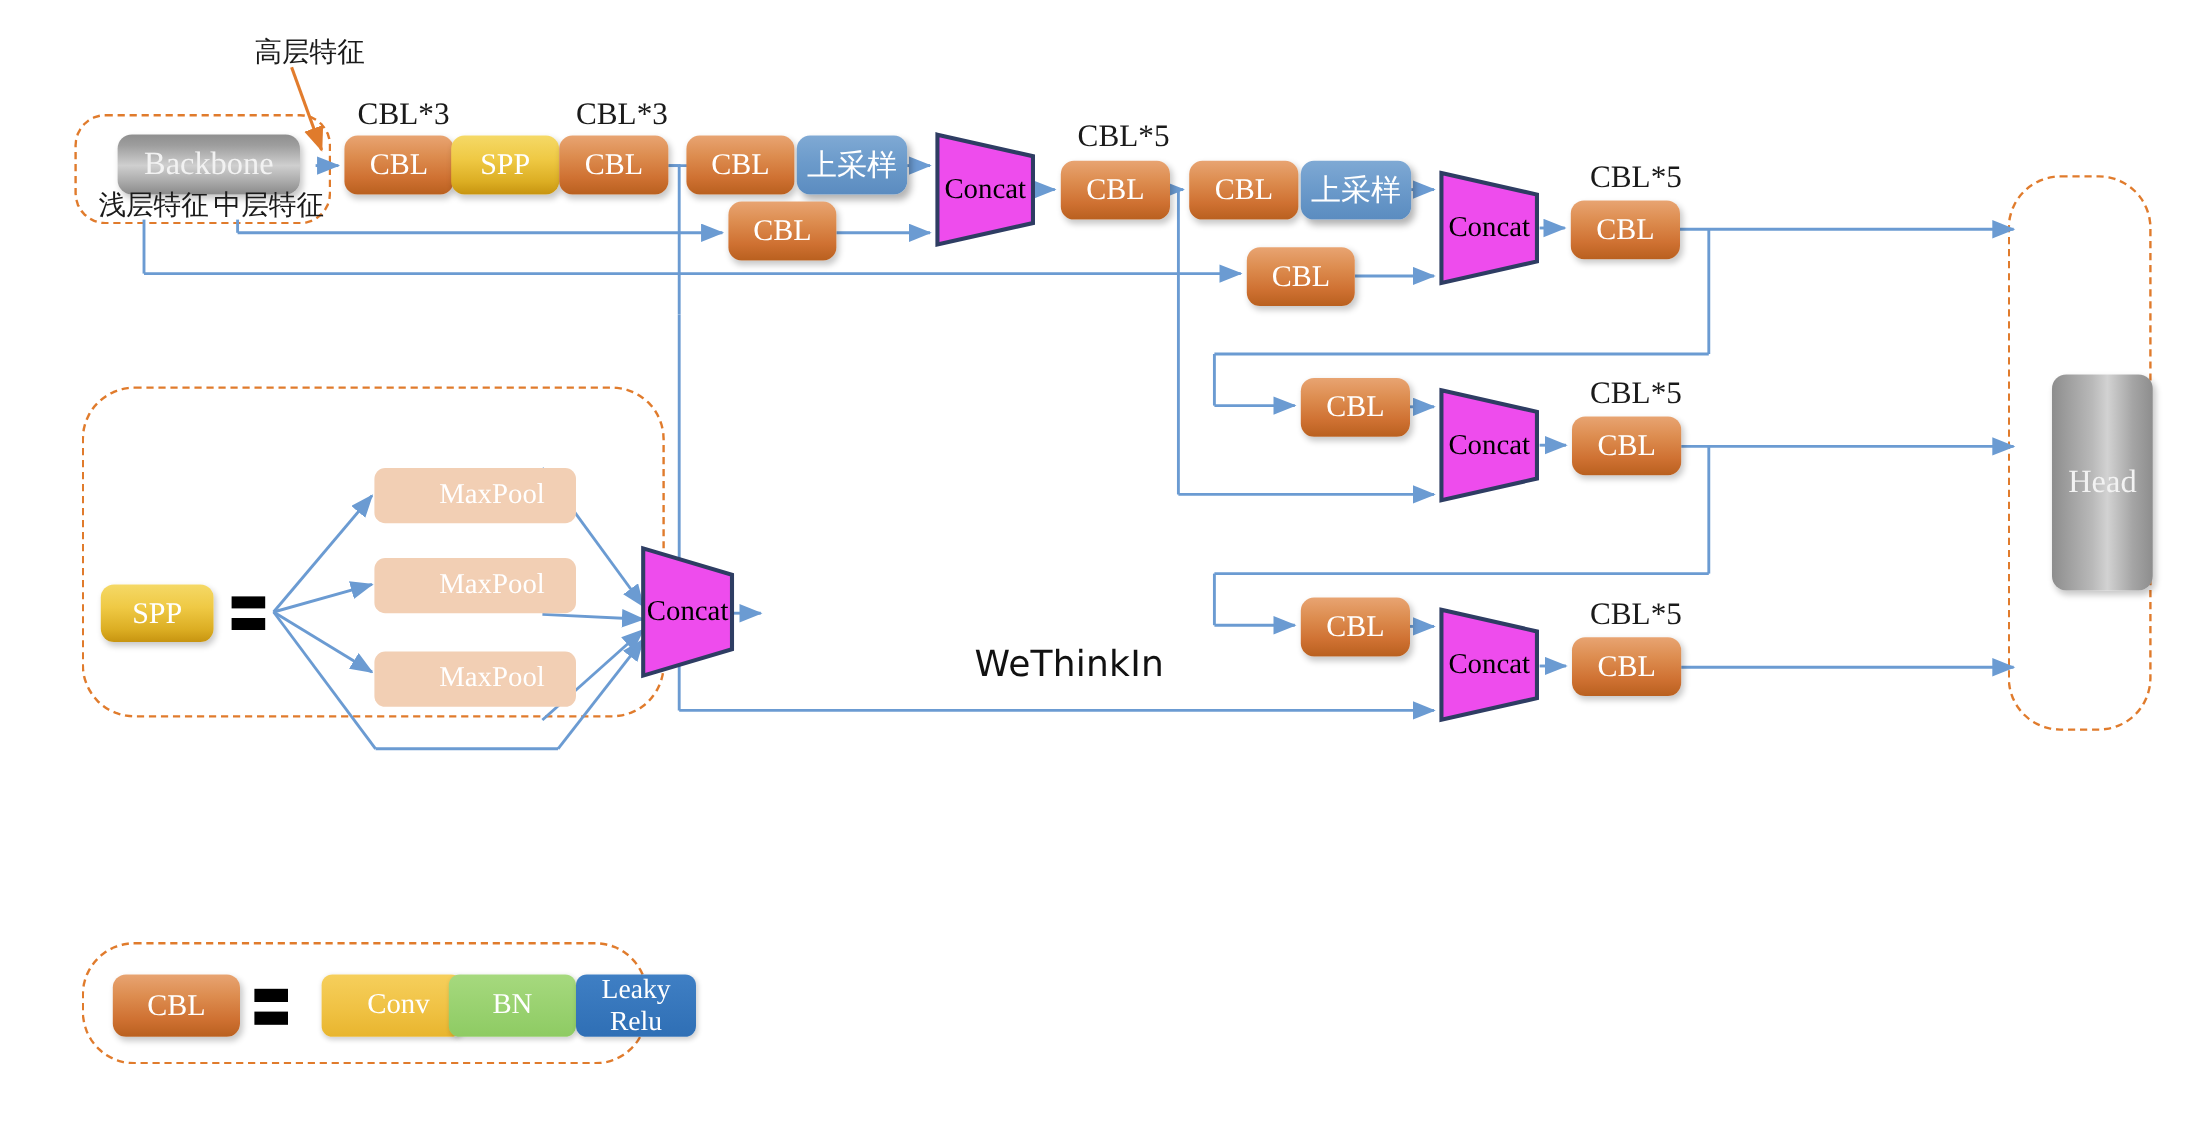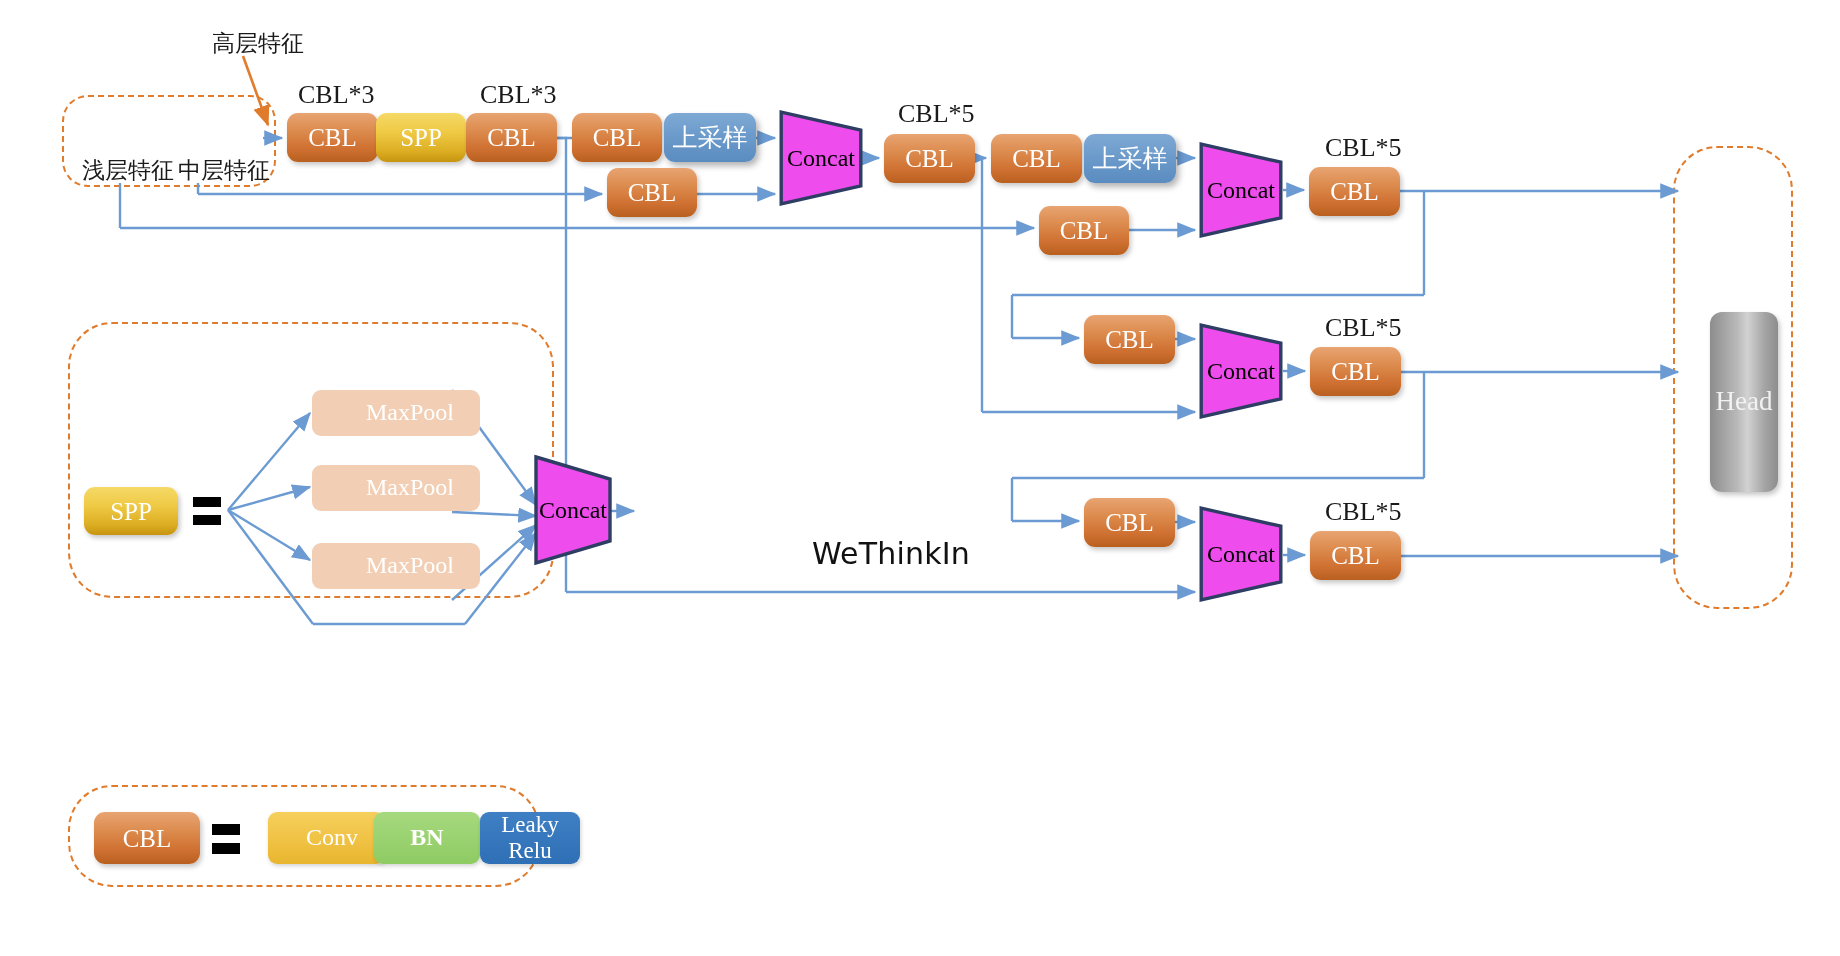--- a/index.html
+++ b/index.html
@@ -32,21 +32,21 @@
         box-shadow:2px 3px 5px rgba(0,0,0,0.22);}
   .gray.vert{background:linear-gradient(90deg,#8d8d8d 0%,#b9b9b9 40%,#d2d2d2 55%,#a5a5a5 80%,#8d8d8d 100%);}
 
   
   .mpool{background:#f2cfb4;border-radius:9px;font-size:24px;color:#ffffff;padding-left:28px;}
 
   
   .conv{background:linear-gradient(180deg,#f6cf5c 0%,#f0c244 55%,#e8b52e 100%);
         border-radius:9px;font-size:24px;box-shadow:1px 2px 4px rgba(0,0,0,0.18);padding-left:11px;}
   .bnc{background:linear-gradient(180deg,#a6d97e 0%,#8ecb63 100%);border-radius:9px;font-size:24px;
-       box-shadow:1px 2px 4px rgba(0,0,0,0.18);font-weight:bold;}
+       box-shadow:1px 2px 4px rgba(0,0,0,0.18);}
   .lrelu{background:linear-gradient(180deg,#3f7fc4 0%,#2f6fb5 100%);border-radius:9px;font-size:23px;
          box-shadow:1px 2px 4px rgba(0,0,0,0.18);line-height:1.12;}
 
   
   .concat{position:absolute;z-index:6;}
   .concat svg{display:block;overflow:visible;}
   .concat .ctext{position:absolute;left:0;top:0;width:100%;height:100%;
         display:flex;align-items:center;justify-content:center;color:#000;
         font-size:24px;font-family:"Liberation Serif",serif;pointer-events:none;}
 
@@ -160,20 +160,23 @@
       <path d="M452,600 L536,525" marker-end="url(#ah)"></path>
 
       <path d="M610,511 L634,511" marker-end="url(#ah)"></path>
     </g>
 
     <g stroke="#e27c2d" stroke-width="2.6" fill="none">
       <path d="M243,56 L268,125" marker-end="url(#aho)"></path>
     </g>
   </svg>
 
+  <div class="node gray" style="left:98px;top:112px;width:152px;height:50px;">
+    <span>Backbone</span>
+  </div>
   <div class="lab cjk" style="left:212px;top:28px;">高层特征</div>
   <div class="lab cjk" style="left:82px;top:155px;">浅层特征</div>
   <div class="lab cjk" style="left:178px;top:155px;">中层特征</div>
 
   <div class="lab serif" style="left:298px;top:80px;">CBL*3</div>
   <div class="lab serif" style="left:480px;top:80px;">CBL*3</div>
   <div class="lab serif" style="left:898px;top:99px;">CBL*5</div>
   <div class="lab serif" style="left:1325px;top:133px;">CBL*5</div>
   <div class="lab serif" style="left:1325px;top:313px;">CBL*5</div>
   <div class="lab serif" style="left:1325px;top:497px;">CBL*5</div>
@@ -248,21 +251,21 @@
       <div class="concat" style="left: 1199px; top: 506px; width: 84px; height: 96px;">
         <svg width="84" height="96" viewBox="0 0 84 96">
           <polygon points="2.2,2.2 81.8,20.16 81.8,75.84 2.2,93.8" fill="#ee4ced" stroke="#2e3d63" stroke-width="3.4" stroke-linejoin="miter"></polygon>
         </svg>
         <div class="ctext">Concat</div>
       </div>
     </div>
 
   <div class="title" style="left:812px;top:536px;">WeThinkIn</div>
 
-  <div class="node gray vert" style="left:1710px;top:312px;width:68px;height:180px;">
+  <div class="node gray vert" style="left:1710px;top:312px;width:84px;height:180px;">
     <span>Head</span>
   </div>
 
   <div class="node spp" style="left:84px;top:487px;width:94px;height:48px;">
     <span>SPP</span>
   </div>
   <div class="eq" style="left:193px;top:497px;width:28px;height:28px;">
     <i style="height:10px;"></i>
       <i style="height:10px;"></i>
   </div>

